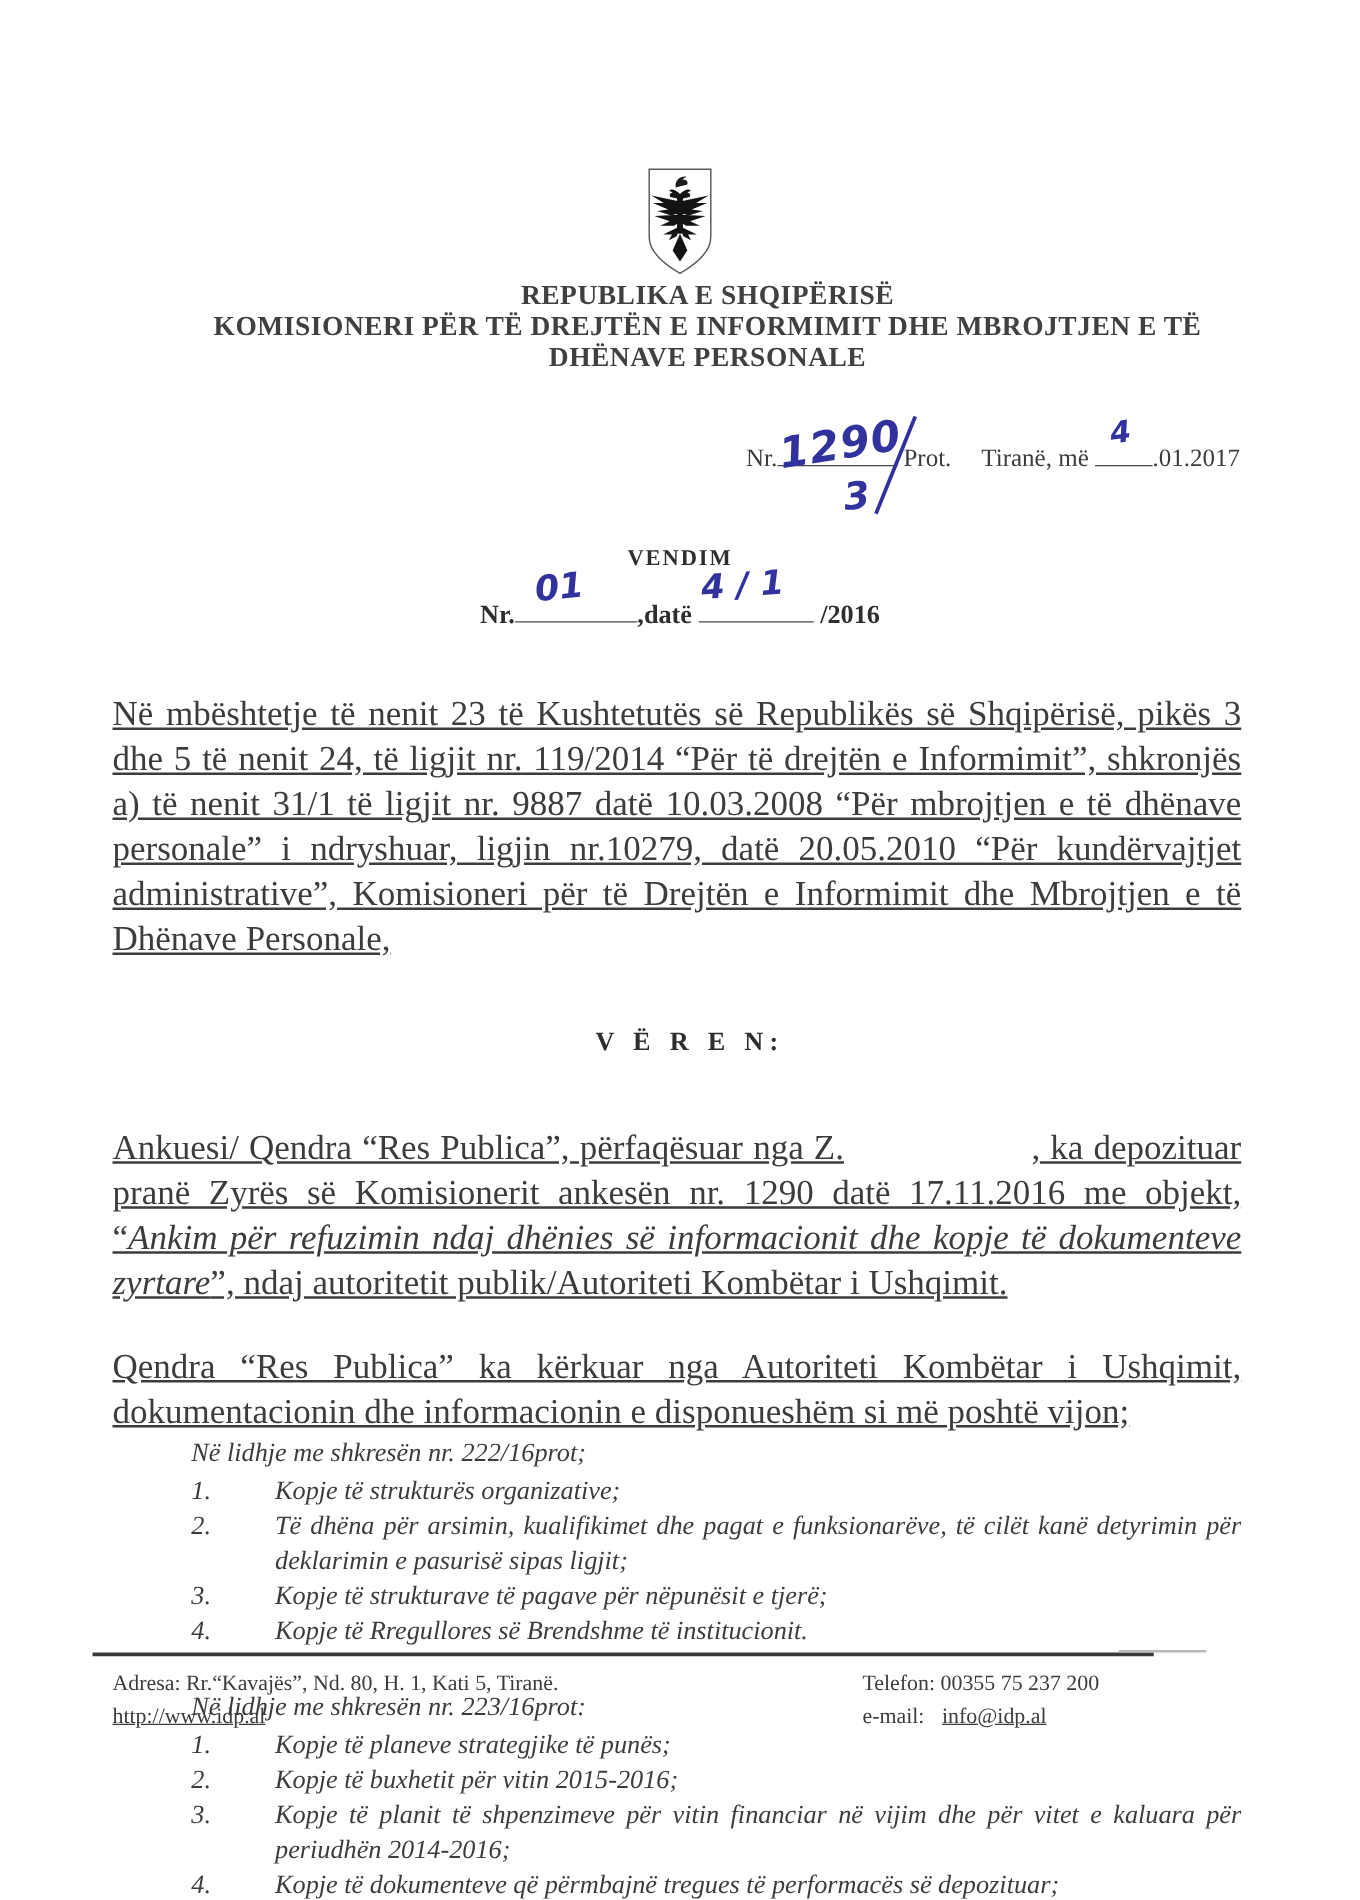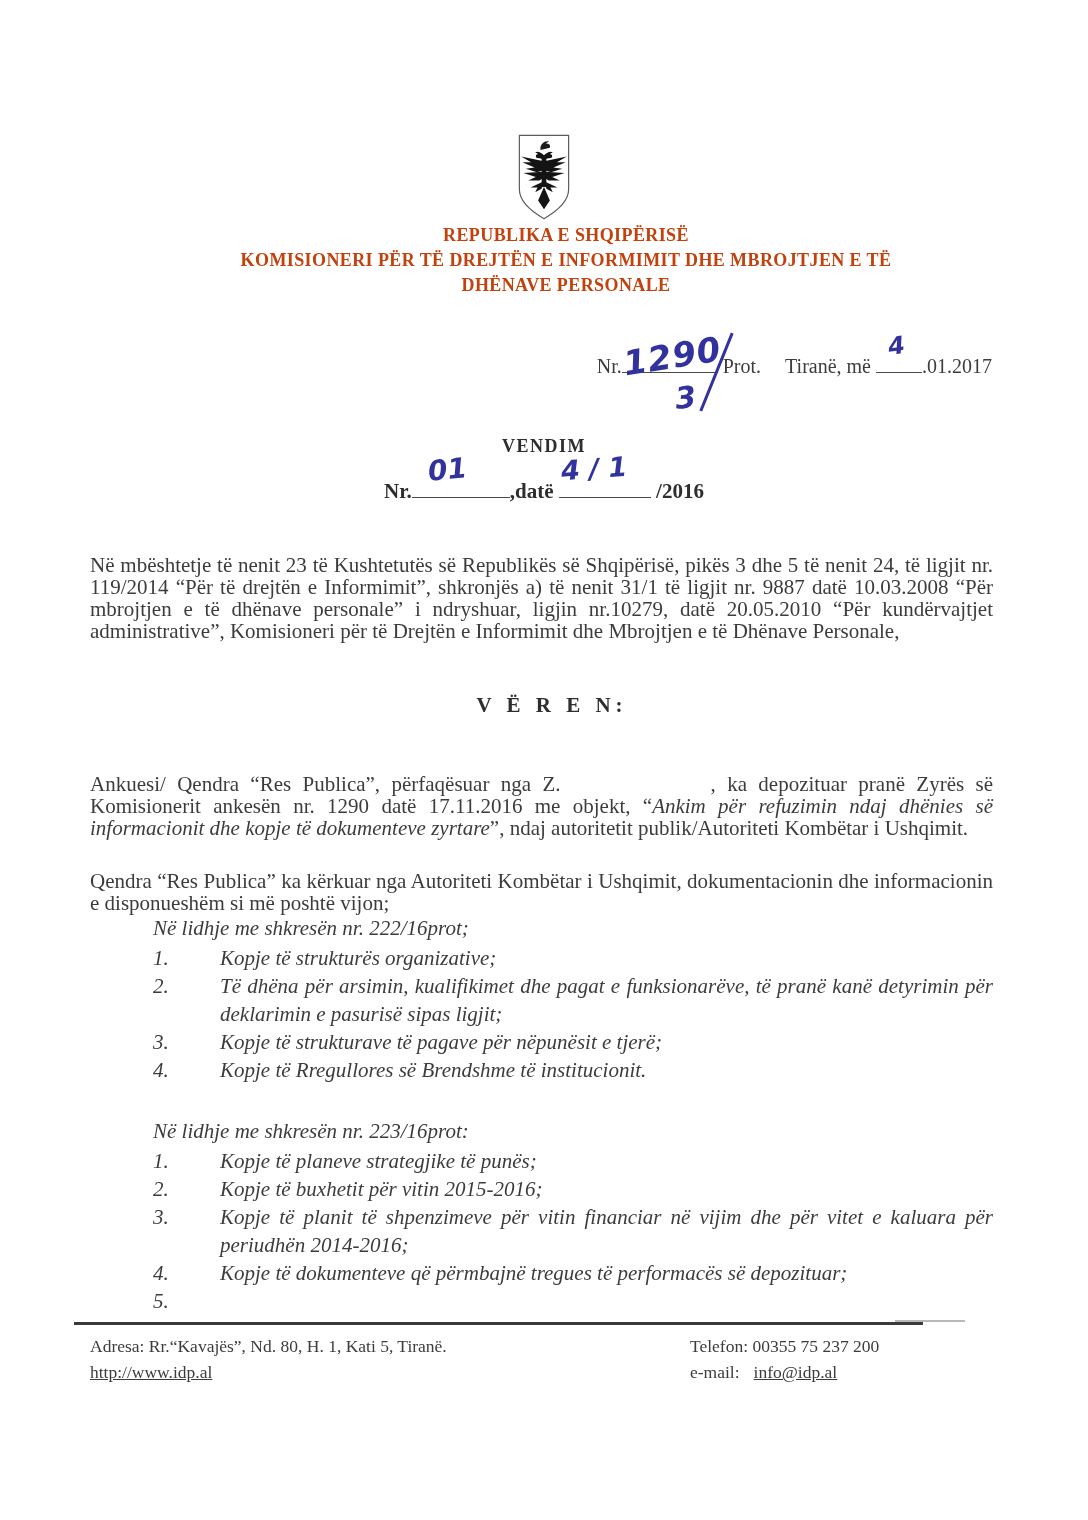--- a/index.html
+++ b/index.html
@@ -9,21 +9,21 @@
     margin:0 auto;
     background:#ffffff;
     font-family:"Liberation Serif", serif;
     color:#3c3c3c;
     overflow:hidden;
   }
   
   .emblem { display:block; margin:133px auto 2px auto; }
   
   .header-block { text-align:center; line-height:25px; }
-  .header-line { font-weight:bold; font-size:18px; color:#c2410c; letter-spacing:.4px;padding-left:44px; }
+  .header-line { font-weight:bold; font-size:22px; color:#404040; letter-spacing:.4px;padding-left:44px; }
   
   .proto-row {
     position:relative;
     margin:56px 96px 0 100px;
     display:flex; justify-content:flex-end;
     font-size:20px; height:30px;gap:24px;
   }
   .proto-left, .proto-right { white-space:nowrap; position:relative; }
   .u-seg { display:inline-block; border-bottom:1.6px solid #4a4a4a; height:18px; vertical-align:baseline; position:relative; }
   .hand { font-family:"DejaVu Sans", sans-serif; font-style:italic; color:#32329e; }
@@ -40,21 +40,21 @@
     font-size:30px; font-weight:bold; transform:rotate(-6deg);
   }
   .hand-day { position:absolute; left:12px; top:-22px; font-size:24px; font-weight:bold; transform:rotate(-8deg); }
   
   .vendim-title { margin-top:52px; text-align:center; font-weight:bold; font-size:18px; letter-spacing:1.5px; color:#2e2e2e; }
   .vendim-nr { margin-top:22px; text-align:center; font-size:21px; font-weight:bold; color:#2e2e2e; }
   .vendim-nr .u-seg { border-bottom-width:1.8px; }
   .hand-01 { position:absolute; left:16px; top:-26px; font-size:28px; font-weight:bold; transform:rotate(-6deg); white-space:nowrap; }
   .hand-41 { position:absolute; left:2px; top:-26px; font-size:27px; font-weight:bold; transform:rotate(-4deg); white-space:nowrap; }
   
-  .body-text { margin:0 95px 0 90px; font-size:21px; line-height:22px; text-align:justify; }
+  .body-text { margin:0 95px 0 90px; font-size:28px; line-height:36px; text-align:justify;text-decoration:underline; }
   .para-legal { margin-top:50px; }
   .veren { margin-top:51px; text-align:center; font-weight:bold; font-size:21px; letter-spacing:5px; color:#2e2e2e;padding-left:16px; }
   .para-complaint { margin-top:55px; }
   .para-request { margin-top:31px; }
   .redact-gap { display:inline-block; width:150px; }
   .it { font-style:italic; }
   
   .sub-list { margin:0 95px 0 90px; font-size:21px; line-height:28px; font-style:italic; }
   .sub-list.first { margin-top:0; }
   .sub-list.second { margin-top:33px; }
@@ -130,21 +130,21 @@
     <div class="list-heading">Në lidhje me shkresën nr. 222/16prot;</div>
     <div>
 
         <div class="list-row">
           <span class="list-num">1.</span>
           <span class="list-txt">Kopje të strukturës organizative;</span>
         </div>
 
         <div class="list-row">
           <span class="list-num">2.</span>
-          <span class="list-txt">Të dhëna për arsimin, kualifikimet dhe pagat e funksionarëve, të pranë kanë detyrimin për deklarimin e pasurisë sipas ligjit;</span>
+          <span class="list-txt">Të dhëna për arsimin, kualifikimet dhe pagat e funksionarëve, të cilët kanë detyrimin për deklarimin e pasurisë sipas ligjit;</span>
         </div>
 
         <div class="list-row">
           <span class="list-num">3.</span>
           <span class="list-txt">Kopje të strukturave të pagave për nëpunësit e tjerë;</span>
         </div>
 
         <div class="list-row">
           <span class="list-num">4.</span>
           <span class="list-txt">Kopje të Rregullores së Brendshme të institucionit.</span>

